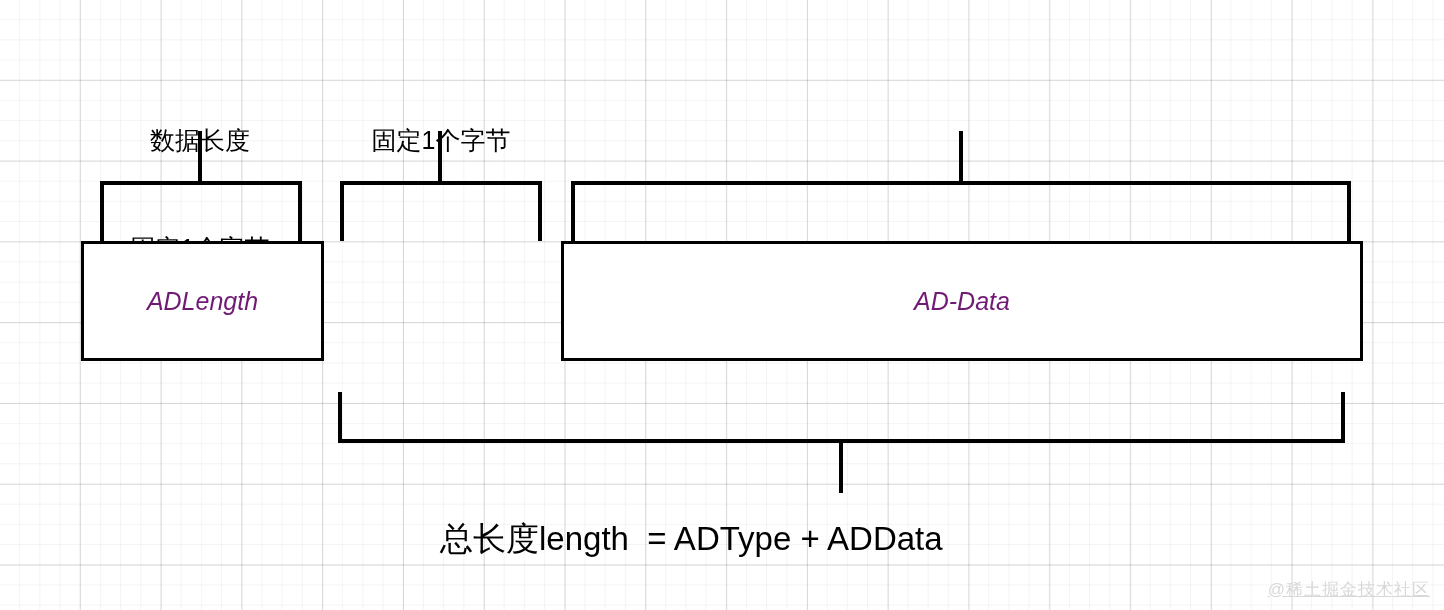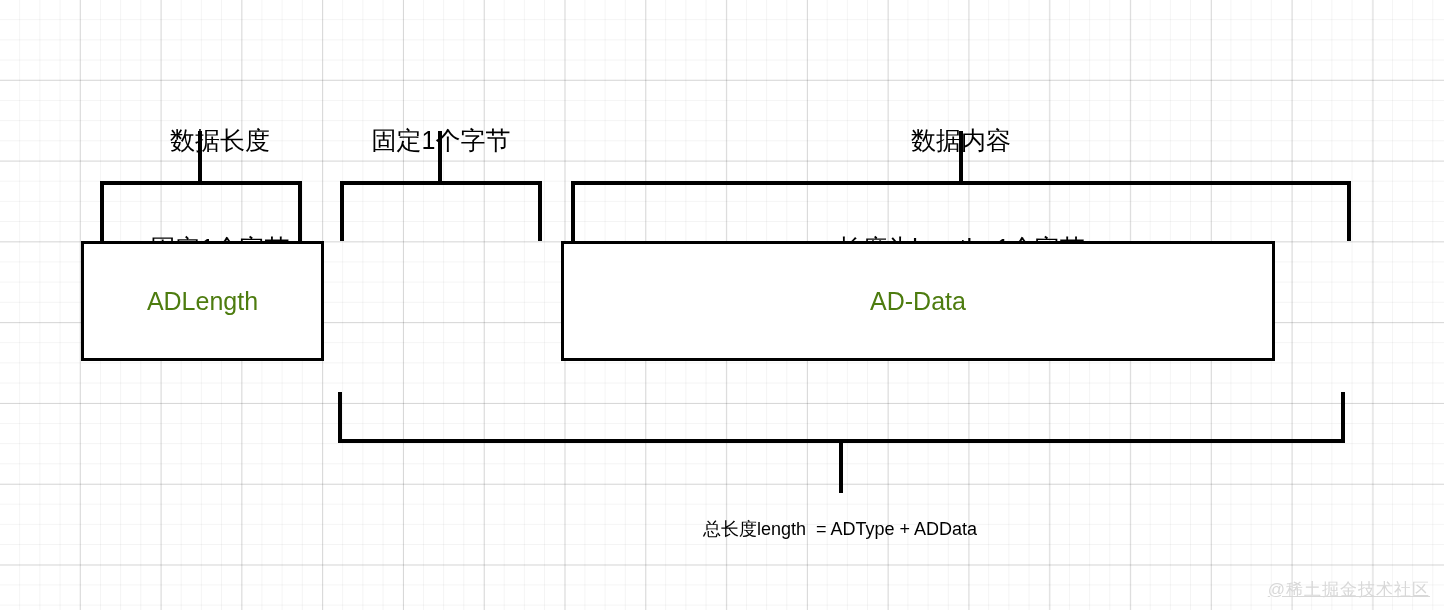--- a/index.html
+++ b/index.html
@@ -38,22 +38,23 @@
   }
 
   .seg-box {
     position: absolute;
     box-sizing: border-box;
     background: #ffffff;
     border: 3px solid #000000;
     display: flex;
     align-items: center;
     justify-content: center;
-    color: #4d7c0f;
+    color: #701a75;
     font-size: 25px;
+    font-style: italic;
   }
 
   
   .stem {
     position: absolute;
     width: 4px;
     background: #000000;
   }
 
   
@@ -74,64 +75,59 @@
     border-bottom: 4px solid #000000;
     border-left: 4px solid #000000;
     border-right: 4px solid #000000;
     border-top: none;
     background: transparent;
   }
 
   .bottom-caption {
     position: absolute;
     color: #000000;
-    font-size: 18px;
+    font-size: 33px;
     white-space: pre;
-    text-align: center;
   }
 
   .watermark {
     position: absolute;
     color: #d8d8d8;
     font-size: 17px;
     white-space: pre;
     letter-spacing: 1px;
   }
 </style>
 </head>
 <body>
 
 <div id="canvas">
 
-  <div class="lbl" style="left:92px; top:50px; width:240px;padding-left:8px;">
+  <div class="lbl" style="left:80px; top:50px; width:240px;">
     <div>数据长度</div>
     <div>固定1个字节</div>
   </div>
 
   <div class="lbl" style="left:321px; top:50px; width:240px;">
     <div>固定1个字节</div>
   </div>
 
-  <div class="lbl" style="left:681px; top:50px; width:560px;">
-    <div>数据内容</div>
-    <div>长度为length -1个字节</div>
-  </div>
 
   <div class="stem" style="left:198px; top:131px; height:52px;"></div>
   <div class="stem" style="left:438px; top:131px; height:52px;"></div>
   <div class="stem" style="left:959px; top:131px; height:52px;"></div>
 
   <div class="bracket-down" style="left:100px; top:181px; width:202px; height:60px;"></div>
   <div class="bracket-down" style="left:340px; top:181px; width:202px; height:60px;"></div>
   <div class="bracket-down" style="left:571px; top:181px; width:780px; height:60px;"></div>
 
   <div class="seg-box" style="left:81px; top:241px; width:243px; height:120px;">
     <span>ADLength</span>
   </div>
-  <div class="seg-box" style="left:561px; top:241px; width:714px; height:120px;">
+  <div class="seg-box" style="left:561px; top:241px; width:802px; height:120px;">
     <span>AD-Data</span>
   </div>
 
   <div class="bracket-up" style="left:338px; top:392px; width:1007px; height:51px;"></div>
   <div class="stem" style="left:839px; top:439px; height:54px;"></div>
 
   <div class="bottom-caption" style="left:440px; top:517px; width:800px;">总长度length  = ADType + ADData</div>
 
   <div class="watermark" style="right:14px; bottom:9px;text-decoration:underline;">@稀土掘金技术社区</div>
 

